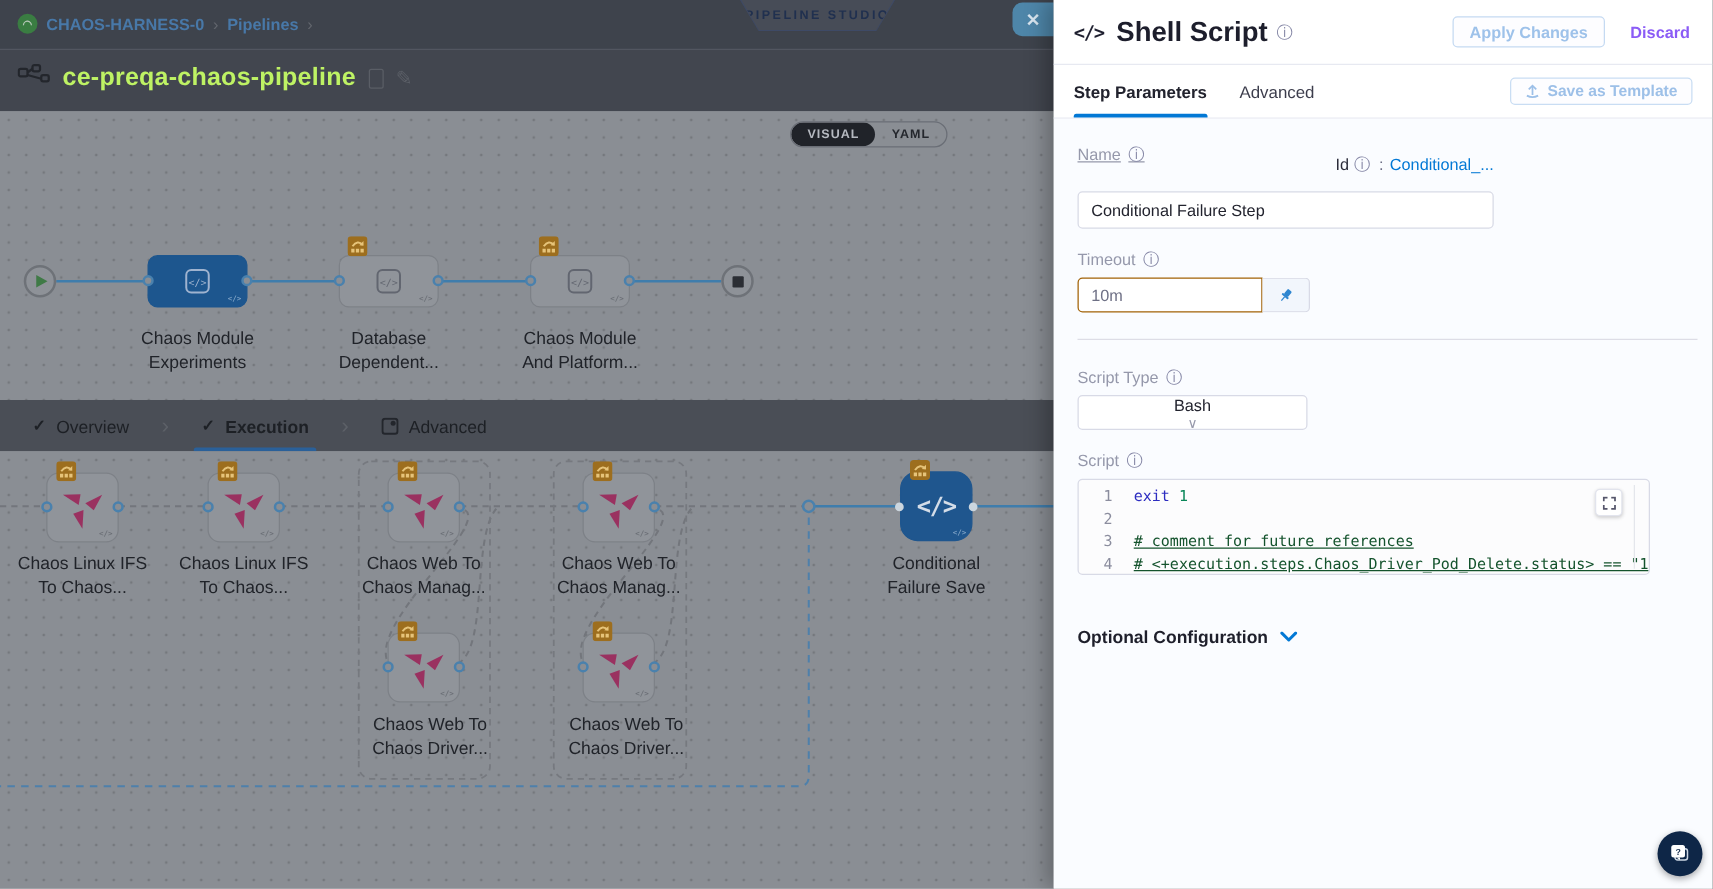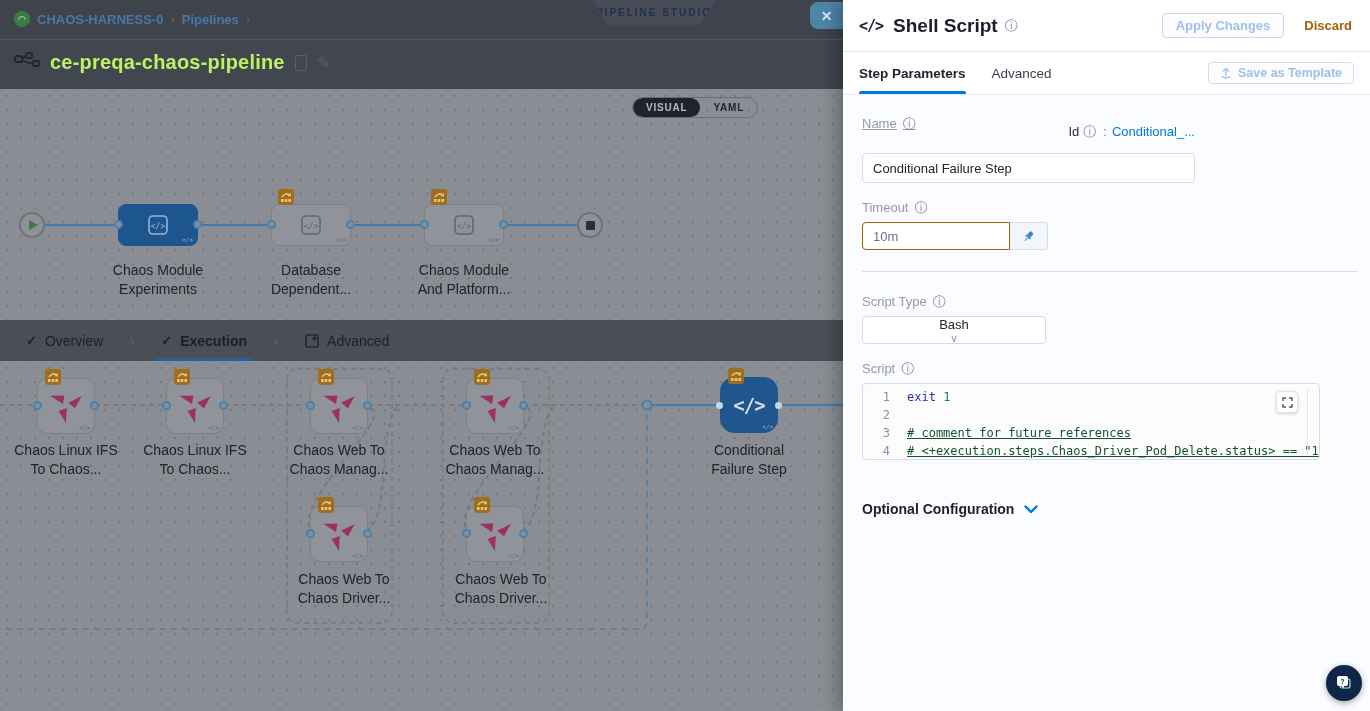--- a/index.html
+++ b/index.html
@@ -53,25 +53,25 @@
   .node-label { position:absolute; width:130px; text-align:center; font-size:14px; color:#202329; line-height:19px; }
   .term { position:absolute; width:26px; height:26px; border-radius:50%; background:#8e9298; border:2px solid #6e7278; display:flex; align-items:center; justify-content:center; }
   .term .sq { width:9px; height:9px; background:#2b2e34; border-radius:1px; }
   .term .tri { width:0; height:0; border-left:9px solid #3f7a46; border-top:5.5px solid rgba(0,0,0,0); border-bottom:5.5px solid rgba(0,0,0,0); margin-left:2px; }
   .shell-big { color:#d4dde8; font-family:"DejaVu Sans Mono", monospace; font-size:19px; font-weight:700; letter-spacing:-1px; }
 
   
   .panel { position:absolute; left:843px; top:0; width:527px; height:711px; background:#fff; box-shadow:-6px 0 16px rgba(0,0,0,.28); }
   .p-head { height:52px; display:flex; align-items:center; padding:0 16px; border-bottom:1px solid #e7e9f1; background:#fff; }
   .shell-ic { font-family:"DejaVu Sans Mono", monospace; font-size:15px; font-weight:700; color:#1f2030; letter-spacing:-1px; }
-  .p-title { font-size:19px; font-weight:700; color:#1d1e2c; margin-left:10px; }
+  .p-title { font-size:22px; font-weight:700; color:#1d1e2c; margin-left:10px; }
   .info-ic { color:#8486a5; font-size:13px; margin-left:7px; line-height:1; }
   .spacer { flex:1; }
   .btn-apply { border:1px solid #c5daf2; color:#9ec2ea; background:#fdfdff; border-radius:4px; padding:4px 13px; font-size:13px; font-weight:600; }
-  .btn-discard { color:#a16207; font-size:13px; font-weight:700; margin-left:20px; margin-right:2px; cursor:pointer; }
+  .btn-discard { color:#8b5cf6; font-size:13px; font-weight:700; margin-left:20px; margin-right:2px; cursor:pointer; }
   .p-tabs { height:43px; display:flex; align-items:stretch; padding:0 16px; border-bottom:1px solid #e7e9f1; background:#fff; }
   .p-tab { display:flex; align-items:center; font-size:13.5px; color:#3c3d4c; margin-right:26px; position:relative; cursor:pointer; }
   .p-tab.active { font-weight:700; color:#22232e; }
   .p-tab.active::after { content:""; position:absolute; left:0; right:0; bottom:0; height:3px; background:#0278d5; border-radius:2px 2px 0 0; }
   .btn-template { align-self:center; display:flex; align-items:center; gap:6px; border:1px solid #c9ddf3; color:#9dc0e8; background:#fdfdff; border-radius:4px; padding:3px 11px; font-size:12.5px; font-weight:600; }
   .p-body { position:relative; height:616px; background:#fafcff; padding:21px 0 0 19px; }
   .fld-label { display:flex; align-items:center; font-size:13px; color:#9598ab; margin-bottom:7px; }
   .fld-label .info-ic { margin-left:6px; }
   .name-row { width:333px; display:flex; justify-content:space-between; align-items:center; margin-bottom:7px; }
   .id-part { display:flex; align-items:center; font-size:13px; }
@@ -412,21 +412,21 @@
       <div class="node-label" style="left:274px; top:80px;">
           <div>Chaos Web To</div>
           <div>Chaos Manag...</div>
         </div>
       <div class="node-label" style="left:430px; top:80px;">
           <div>Chaos Web To</div>
           <div>Chaos Manag...</div>
         </div>
       <div class="node-label" style="left:684px; top:80px;">
           <div>Conditional</div>
-          <div>Failure Step</div>
+          <div>Failure Save</div>
         </div>
       <div class="node-label" style="left:279px; top:209px;">
           <div>Chaos Web To</div>
           <div>Chaos Driver...</div>
         </div>
       <div class="node-label" style="left:436px; top:209px;">
           <div>Chaos Web To</div>
           <div>Chaos Driver...</div>
         </div>
     </div>

